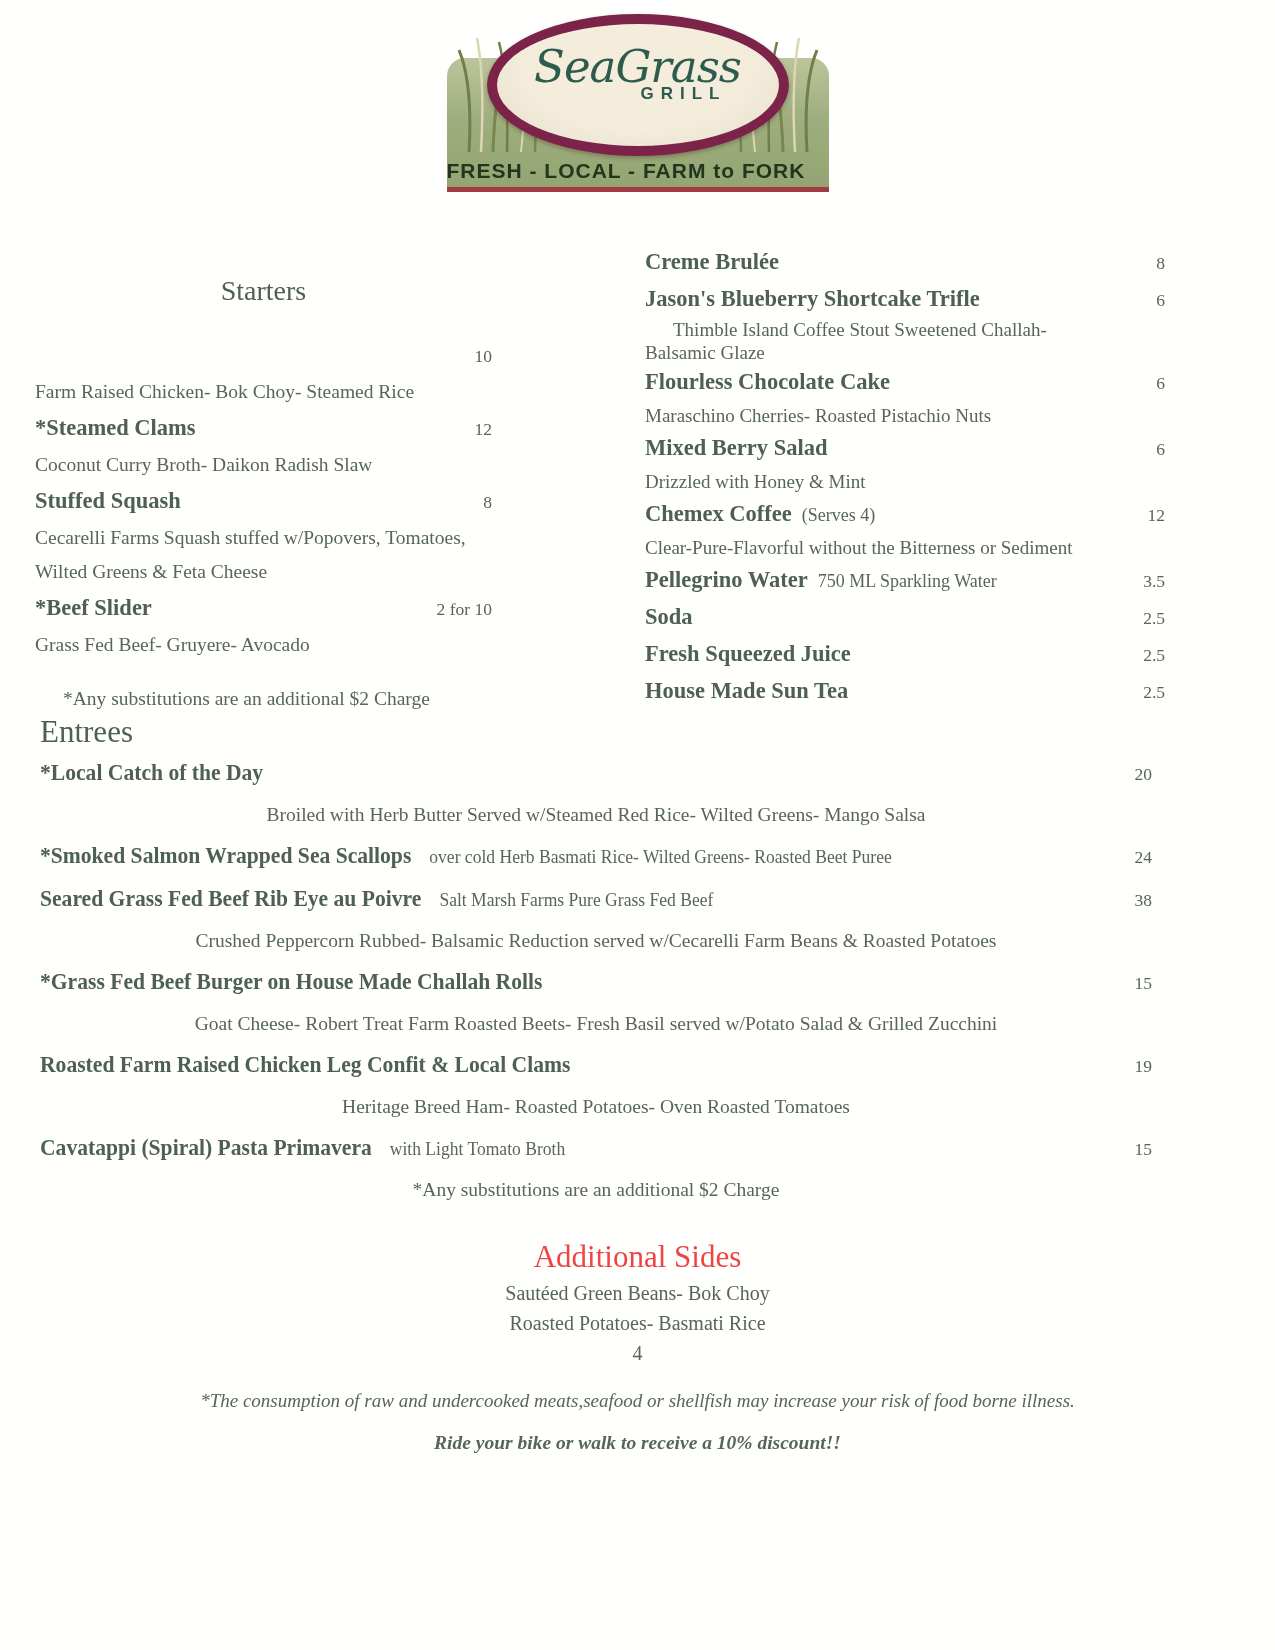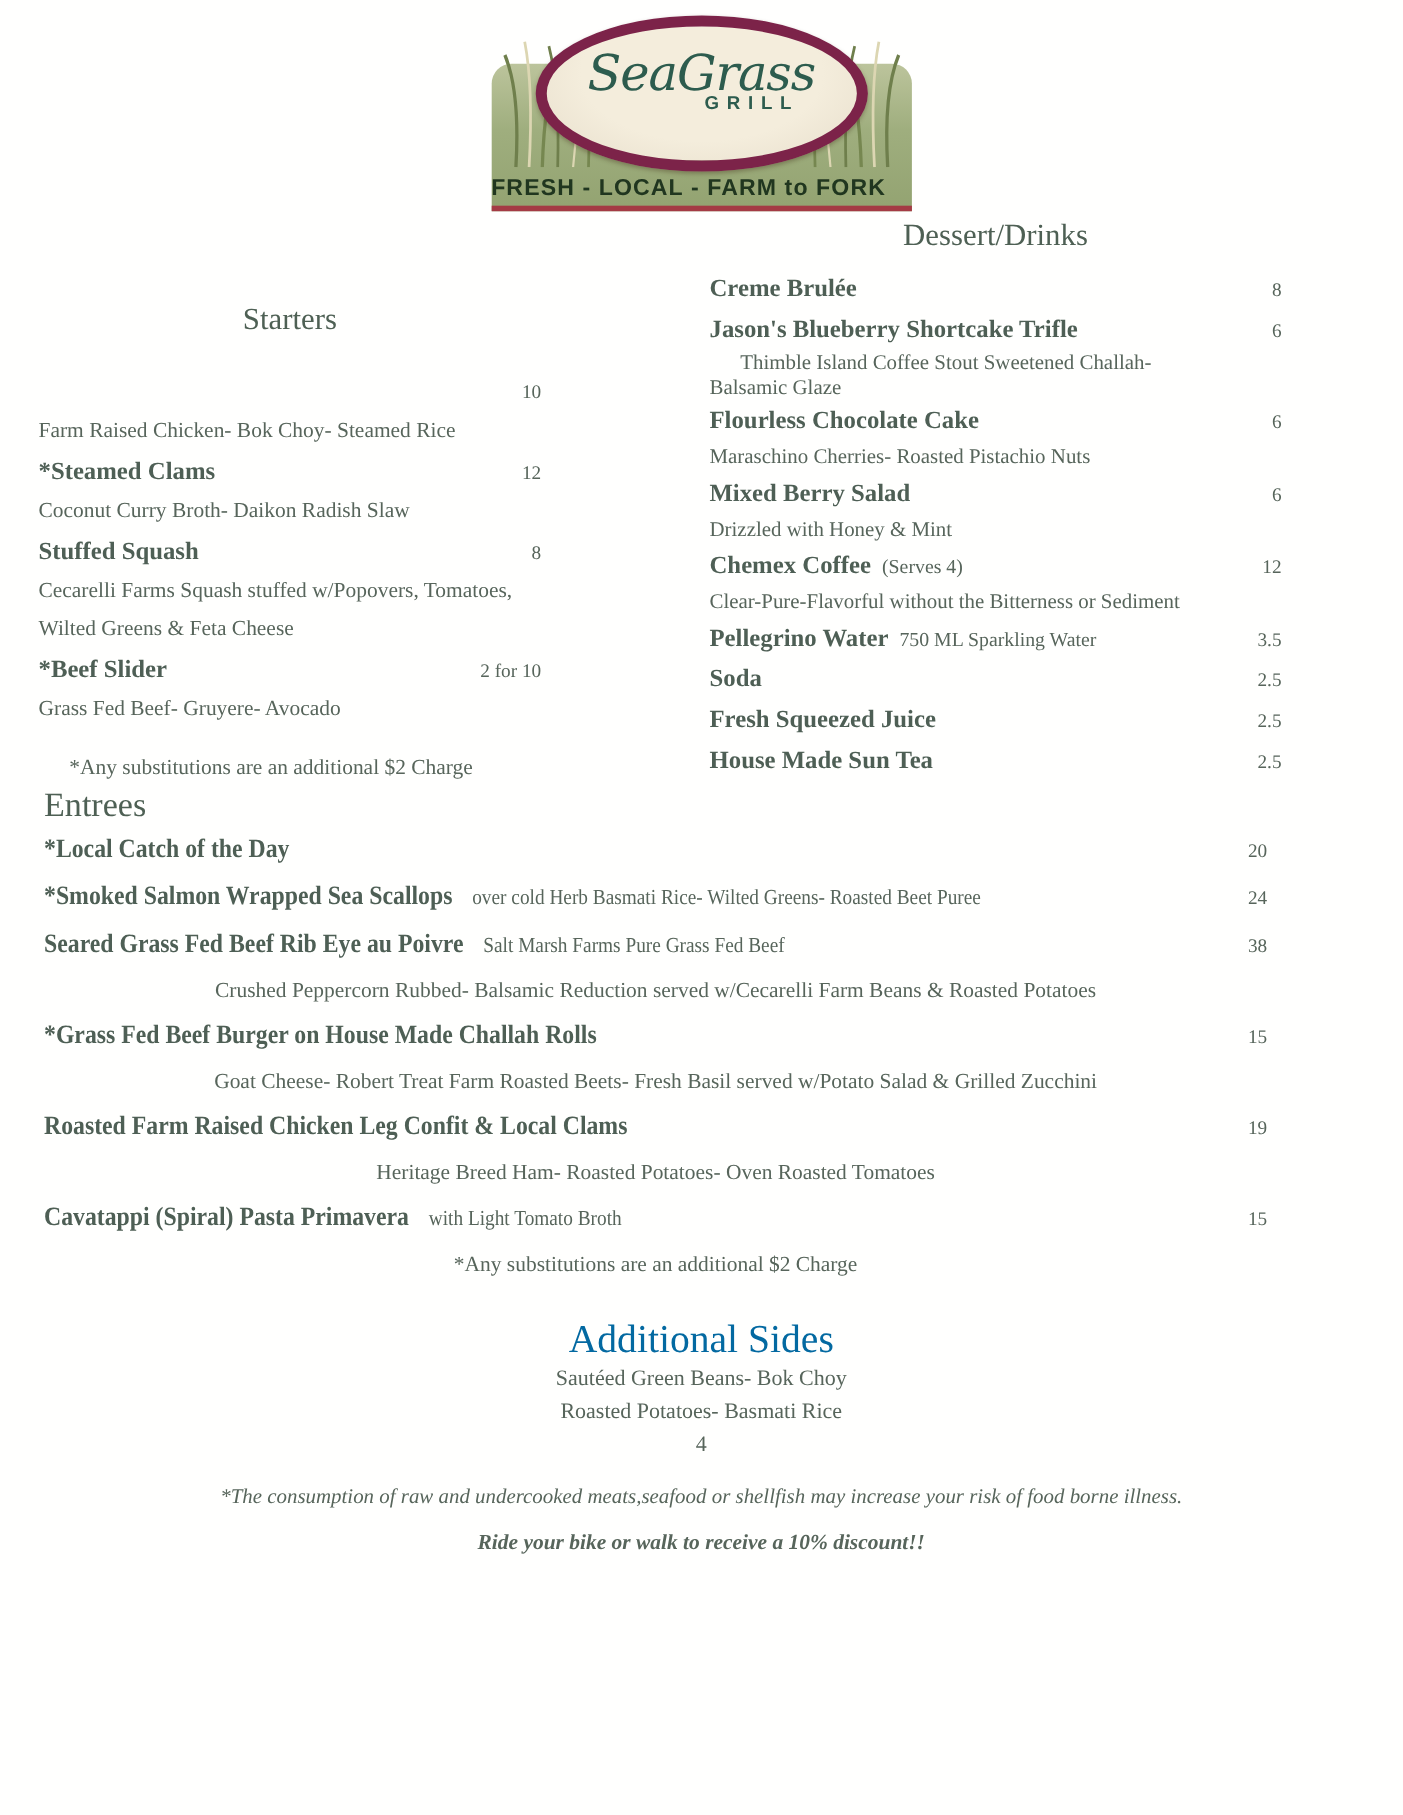--- a/index.html
+++ b/index.html
@@ -68,21 +68,21 @@
   .ent-intro { text-align:center; font-weight:bold; font-size:20px; line-height:34px; margin:6px -40px 2px -15px; }
   .ent-row { display:flex; align-items:baseline; line-height:40px; white-space:nowrap; }
   .ent-left { display:inline-block; transform:scaleX(.9); transform-origin:left center; }
   .ent-name { font-weight:bold; font-size:24px; color:#4e5f55; }
   .ent-sub  { font-size:19.5px; margin-left:16px; }
   .ent-desc { text-align:center; font-size:19.5px; line-height:40px; white-space:nowrap; }
   .ent-note { text-align:center; font-size:19.5px; line-height:40px; }
 
   
   .sides { text-align:center; margin-top:26px; }
-  .sides-head { font-size:36px; line-height:42px; color:#0369a1; }
+  .sides-head { font-size:31px; line-height:42px; color:#ef4444; }
   .sides-line { font-size:20px; line-height:30px; }
   .sides-line:first-of-type { margin-top:8px; }
   .sides-price { font-size:20px; line-height:30px; }
   .footer { text-align:center; }
   .footer-line1 { font-size:20.5px; margin-top:14px; }
   .footer-line2 { font-size:19px; font-style:italic; margin-top:22px; }
   .footer-line3 { font-size:19.5px; font-style:italic; font-weight:bold; margin-top:20px; }
 </style>
 </head>
 <body>
@@ -144,21 +144,20 @@
           <span class="mi-name">*Beef Slider</span>
           <span class="mi-price">2 for 10</span>
         </div>
         <div class="mi-desc">Grass Fed Beef- Gruyere- Avocado</div>
       </div>
 
       <div class="note">*Any substitutions are an additional $2 Charge</div>
     </div>
 
     <div class="col-right">
-      <div class="col-head">Dessert/Drinks</div>
 
       <div>
         <div class="mi-row">
           <span class="mi-name">Creme Brulée</span>
           <span class="mi-price">8</span>
         </div>
       </div>
       <div>
         <div class="mi-row">
           <span class="mi-name">Jason's Blueberry Shortcake Trifle</span>
@@ -219,20 +218,21 @@
     </div>
   </div>
 
   <div class="entrees">
     <div class="ent-head">Entrees</div>
 
     <div class="ent-row">
       <span class="ent-left"><span class="ent-name">*Local Catch of the Day</span></span>
       <span class="mi-price">20</span>
     </div>
+    <div class="ent-desc">Broiled with Herb Butter Served w/Steamed Red Rice- Wilted Greens- Mango Salsa</div>
 
     <div class="ent-row">
       <span class="ent-left">
         <span class="ent-name">*Smoked Salmon Wrapped Sea Scallops</span>
         <span class="ent-sub">over cold Herb Basmati Rice- Wilted Greens- Roasted Beet Puree</span>
       </span>
       <span class="mi-price">24</span>
     </div>
 
     <div class="ent-row">

